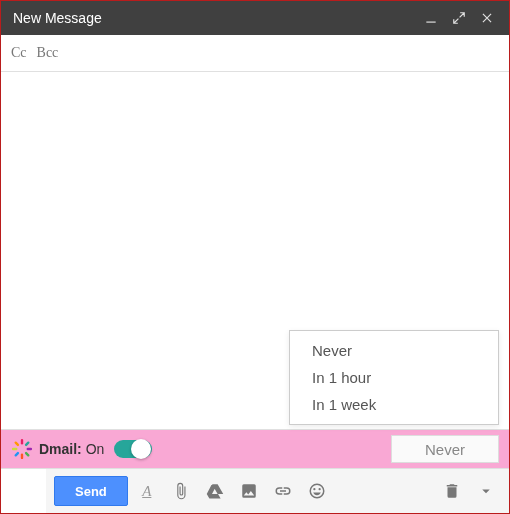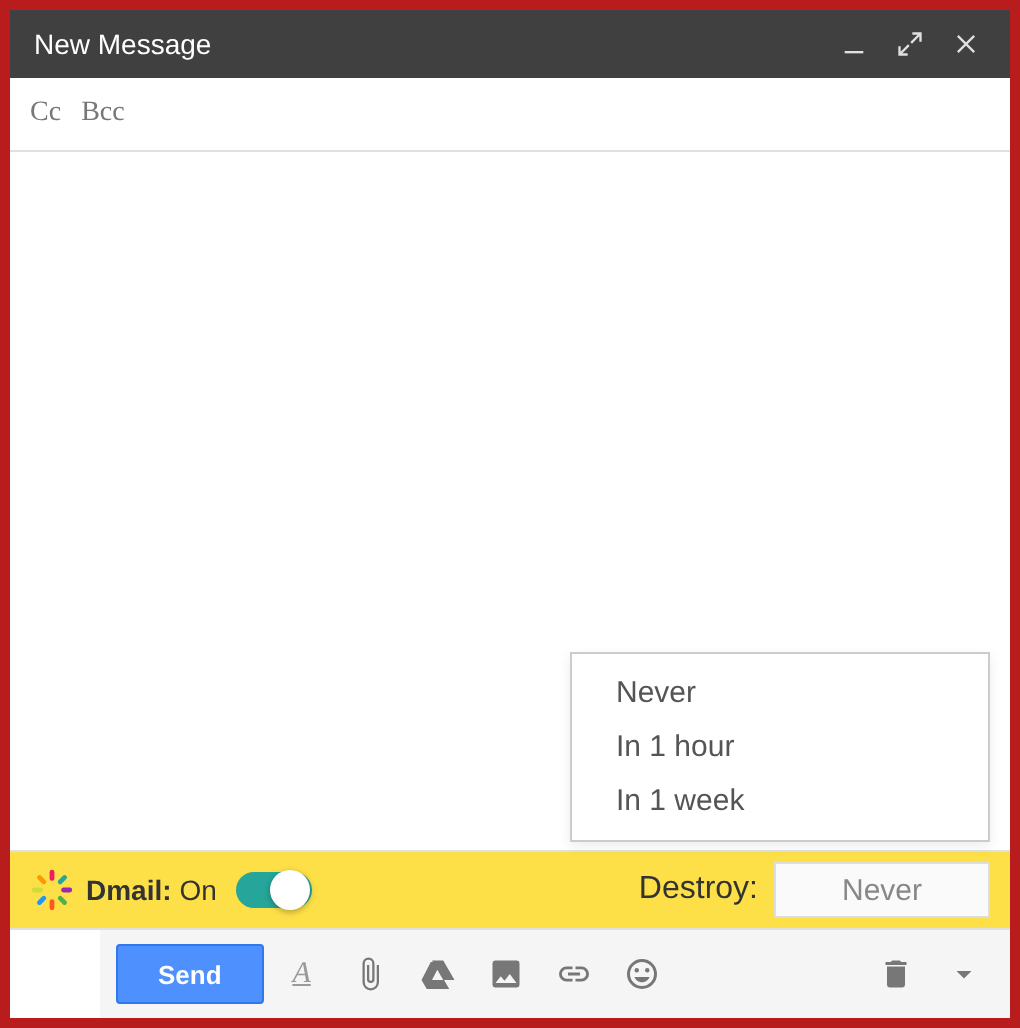--- a/index.html
+++ b/index.html
@@ -1,31 +1,31 @@
 <!DOCTYPE html>
 <html><head>
 <meta charset="utf-8">
 <style>
   * { box-sizing: border-box; margin: 0; padding: 0; font-family: Arial, Helvetica, sans-serif; }
   body { width: 510px; height: 514px; background: #f5f5f5; overflow: hidden; }
-  .window { width: 510px; height: 514px; display: flex; flex-direction: column; border: 5px solid #b91c1c; background: #fff; }
+  .window { width: 510px; height: 514px; display: flex; flex-direction: column; border: 1px solid #b91c1c; background: #fff; }
   .titlebar { background: #404040; color: #fff; display: flex; align-items: center; height: 34px; padding: 0 12px; font-size: 14px; }
   .titlebar .title { flex: 1; }
   .titlebar .tbtn { width: 20px; height: 20px; margin-left: 8px; display: flex; align-items: center; justify-content: center; cursor: pointer; color: #e0e0e0; }
   .fields { border-bottom: 1px solid #e0e0e0; }
   .row { display: flex; align-items: center; height: 36px; padding: 0 10px; border-bottom: 1px solid #eee; }
   .row:last-child { border-bottom: none; }
   .row input { flex: 1; border: none; outline: none; font-size: 14px; color: #333; }
   .row input::placeholder { color: #999; }
   .ccbcc { display: flex; gap: 10px; color: #777; font-size: 14px; }
   .ccbcc span { cursor: pointer; font-family: Liberation Serif, serif; }
   .body { flex: 1; position: relative; background: #fff; }
   .dropdown { position: absolute; right: 10px; bottom: 4px; width: 210px; background: #fff; border: 1px solid #ccc; box-shadow: 0 2px 6px rgba(0,0,0,0.08); padding: 6px 0; z-index: 10; }
   .dropdown .opt { padding: 5px 22px; font-size: 15px; color: #555; cursor: pointer; }
-  .dmailbar { display: flex; align-items: center; height: 40px; padding: 0 10px; border-top: 1px solid #e0e0e0; border-bottom: 1px solid #e0e0e0; background: #fde047; }
+  .dmailbar { display: flex; align-items: center; height: 40px; padding: 0 10px; border-top: 1px solid #e0e0e0; border-bottom: 1px solid #e0e0e0; background: #f9a8d4; }
   .dmaillogo { width: 22px; height: 22px; margin-right: 6px; }
   .dmailtext { font-size: 14px; color: #333; font-weight: bold; }
   .dmailtext .state { font-weight: normal; }
   .toggle { width: 38px; height: 18px; background: #26a69a; border-radius: 9px; margin-left: 10px; position: relative; cursor: pointer; }
   .toggle .knob { position: absolute; right: 1px; top: -1px; width: 20px; height: 20px; background: #fff; border-radius: 50%; box-shadow: 0 1px 3px rgba(0,0,0,0.3); }
   .dmailbar .spacer { flex: 1; }
   .destroylabel { font-size: 16px; color: #333; margin-right: 8px; }
   .destroysel { width: 108px; height: 28px; border: 1px solid #ddd; background: #fafafa; font-size: 15px; color: #888; display: flex; align-items: center; justify-content: center; cursor: pointer; }
   .toolbar { display: flex; align-items: center; height: 44px; padding: 0 8px; background: #f5f5f5; margin-left: 45px; }
   .sendbtn { background: #4d90fe; color: #fff; border: 1px solid #3079ed; font-size: 13px; font-weight: bold; height: 30px; padding: 0 20px; cursor: pointer; border-radius: 2px; }
@@ -89,21 +89,20 @@
       </g>
     </svg>
     <span class="dmailtext">
       <span>Dmail:</span>
       <span class="state">On</span>
     </span>
     <div class="toggle">
       <div class="knob"></div>
     </div>
     <div class="spacer"></div>
-    <span class="destroylabel">Destroy:</span>
     <div class="destroysel">Never</div>
   </div>
 
   <div class="toolbar">
     <button class="sendbtn">Send</button>
     <div class="tool format">A</div>
     <div class="tool">
       <svg viewBox="0 0 24 24">
           <path d="M16.5 6v11.5a4 4 0 01-8 0V5a2.5 2.5 0 015 0v10.5a1 1 0 01-2 0V6H10v9.5a2.5 2.5 0 005 0V5a4 4 0 00-8 0v12.5a5.5 5.5 0 0011 0V6h-1.5z"></path>
         </svg>

